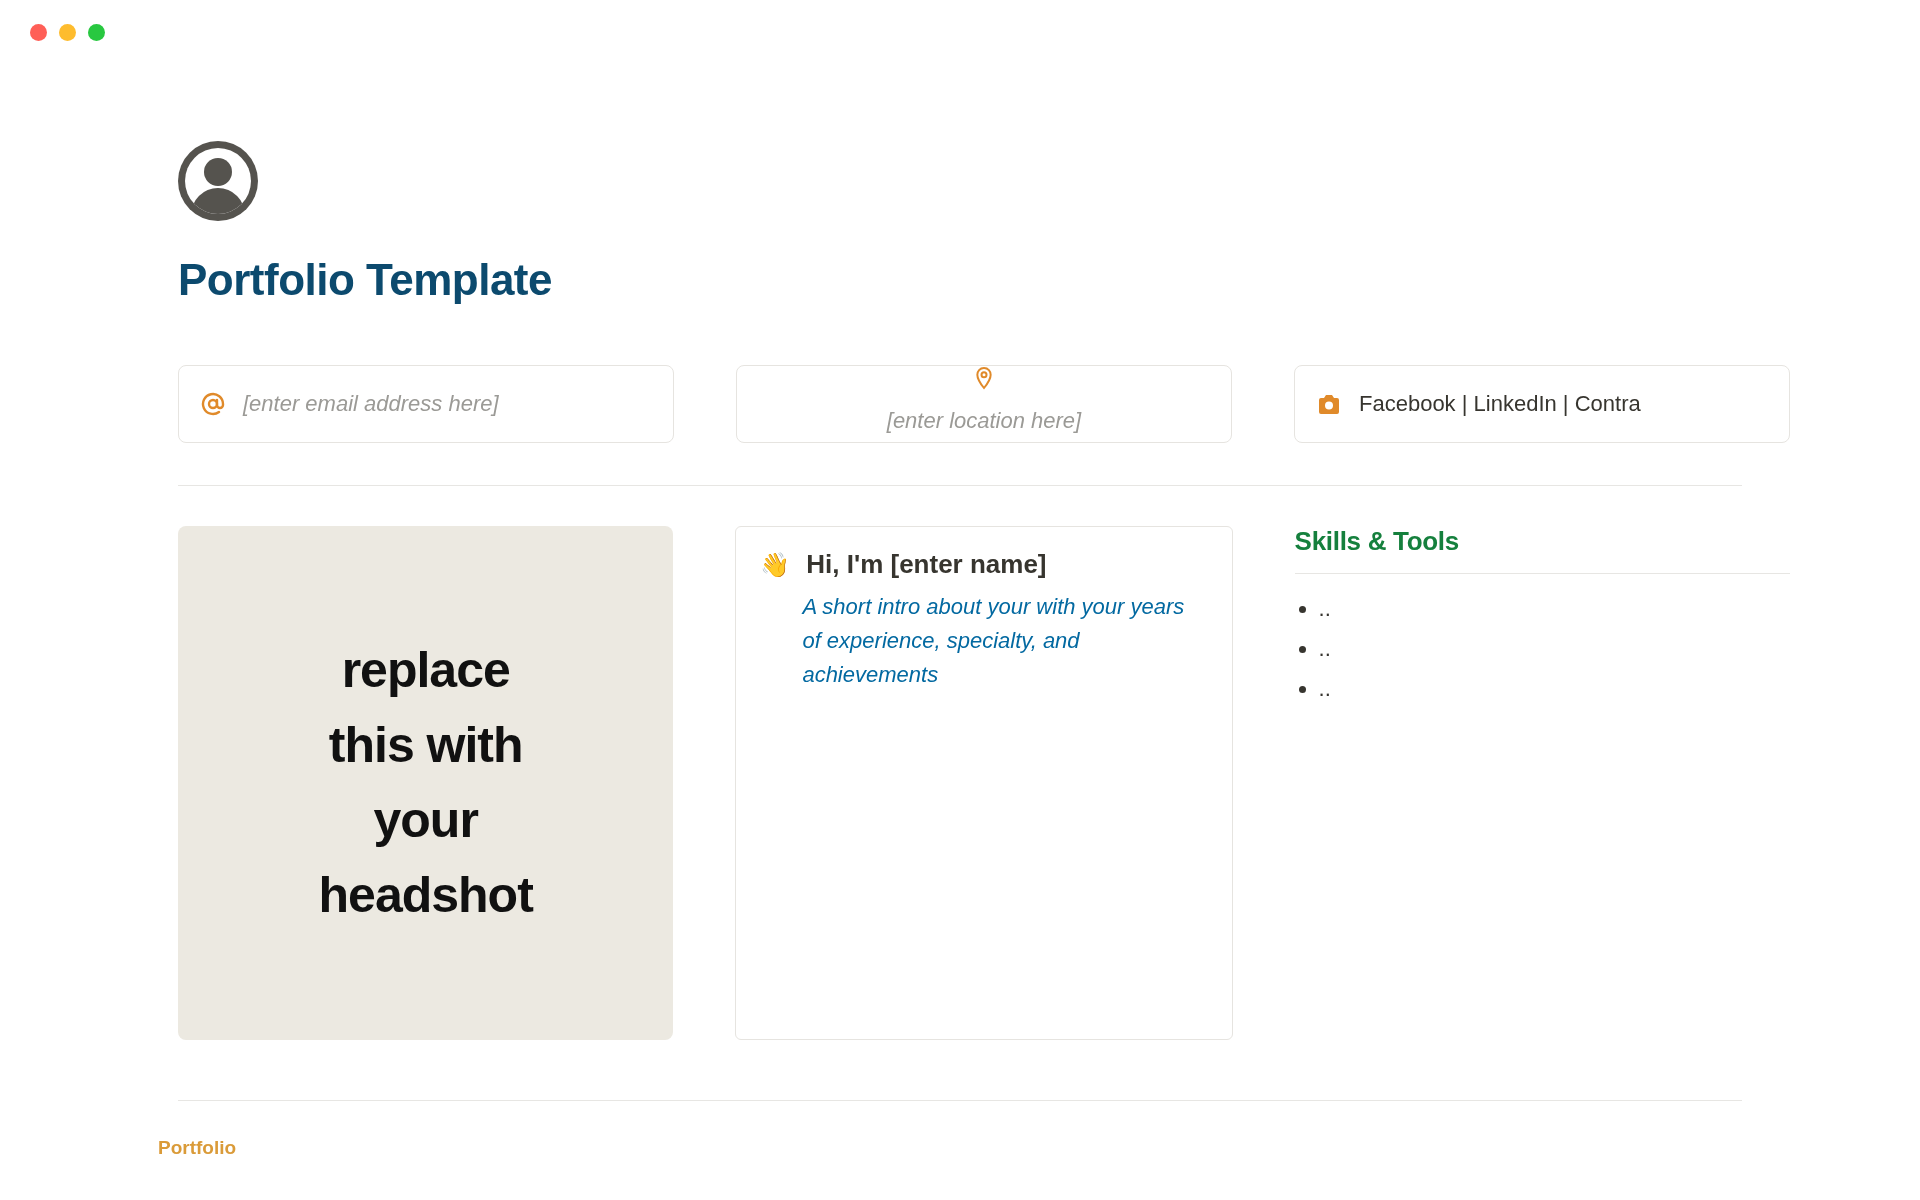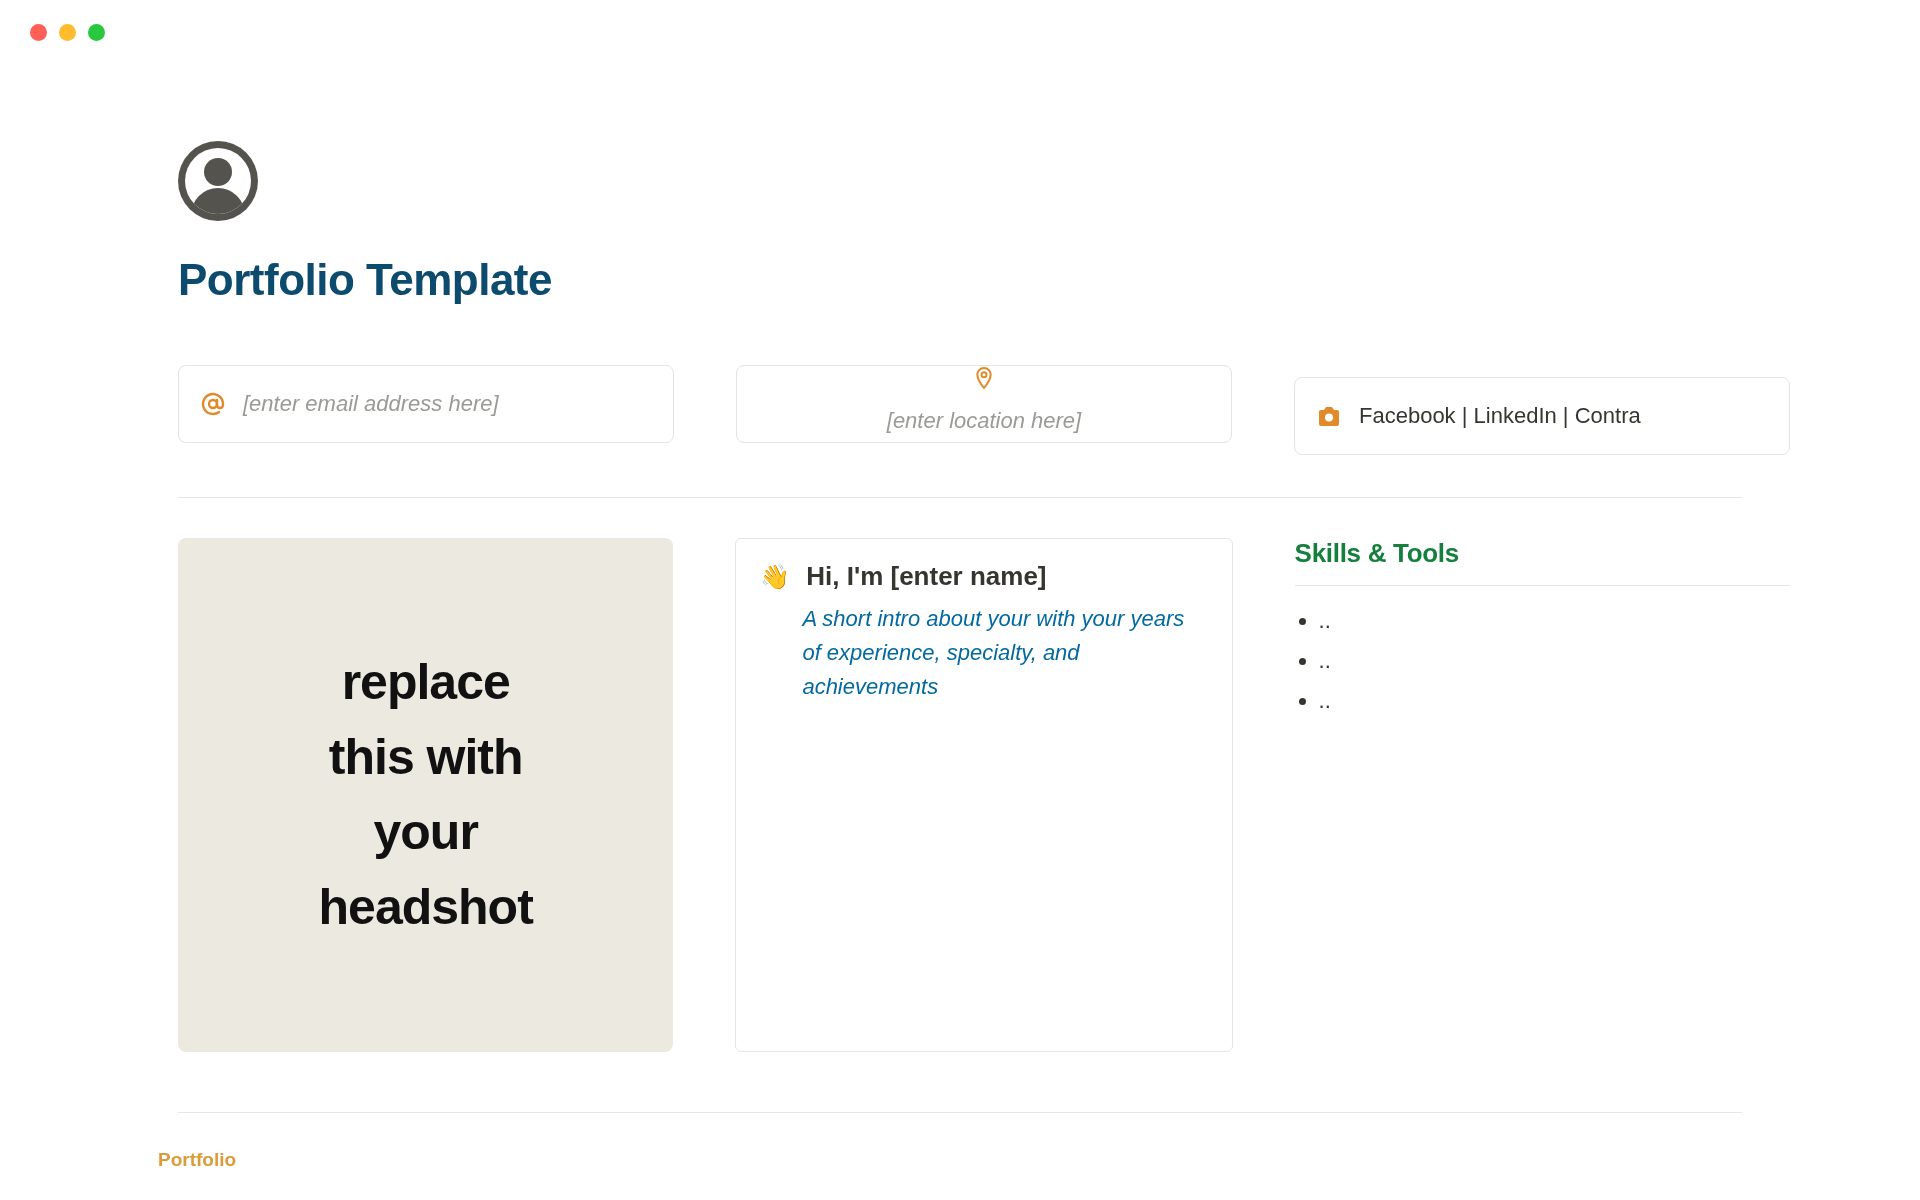--- a/index.html
+++ b/index.html
@@ -76,21 +76,21 @@
     border: 1px solid #e6e4e0;
     border-radius: 8px;
     height: 78px;
     display: flex;
     align-items: center;
     padding: 0 22px;
     gap: 18px;
   }
   .card.wide { width: 514px; }
   .card.wide2 { width: 514px; flex-direction: column; }
-  .card.wide3 { width: 514px; margin-top: 12px; }
+  .card.wide3 { width: 514px; }
 
   .icon-box { width: 24px; height: 24px; display:flex; align-items:center; justify-content:center; }
   .at-icon svg, .pin-icon svg, .cam-icon svg { display:block; }
 
   .placeholder-text {
     font-style: italic;
     color: #9b9a96;
     font-size: 22px;
   }
   .social-text {

